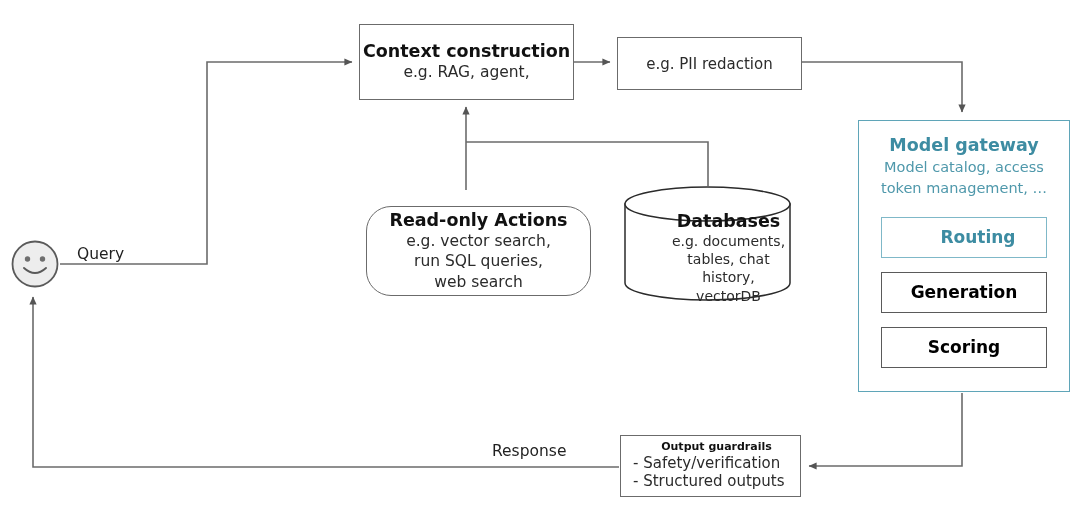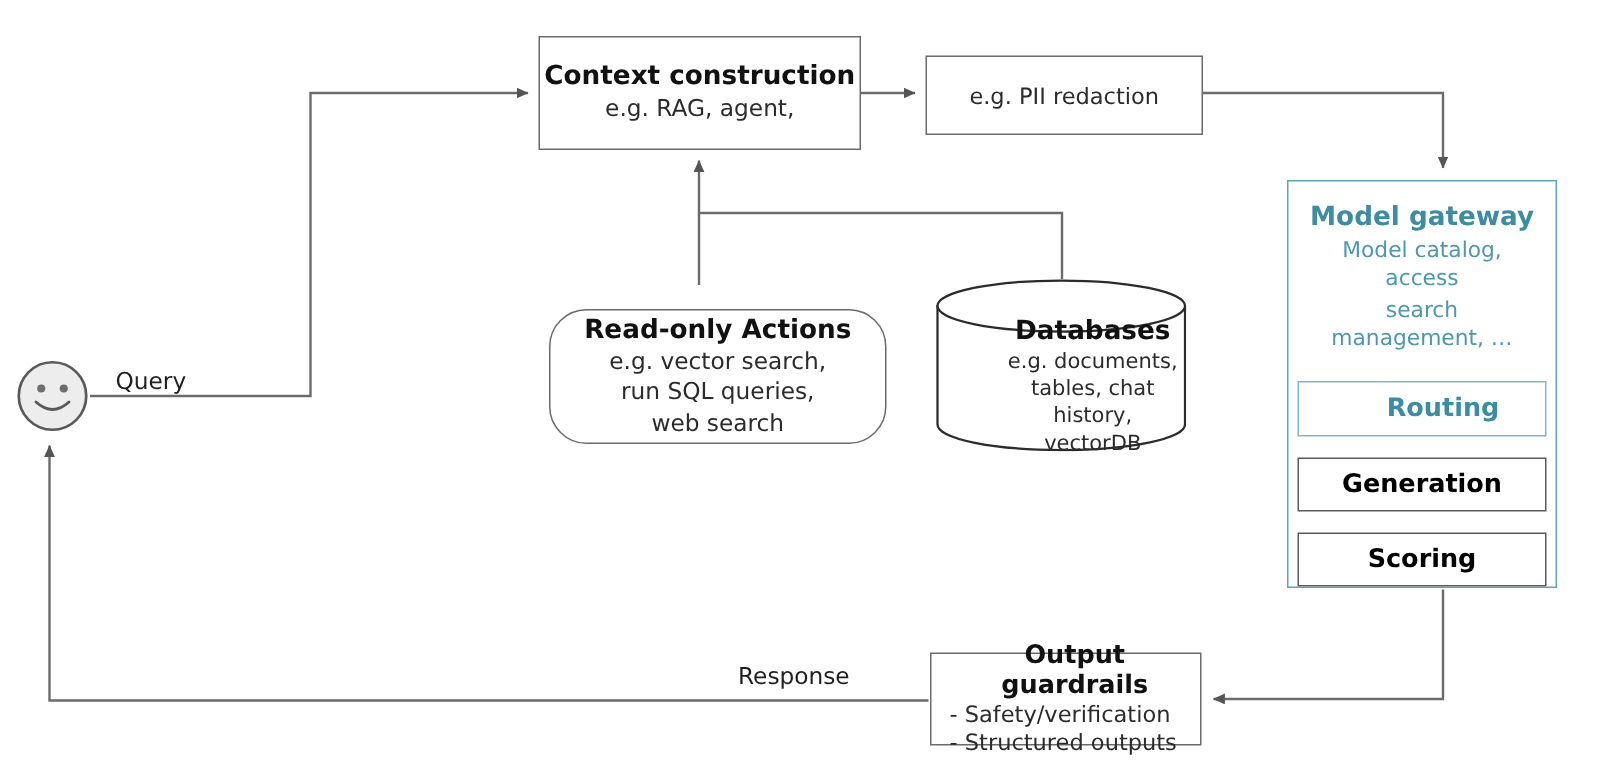--- a/index.html
+++ b/index.html
@@ -39,36 +39,36 @@
 
   
   #dbwrap{left:624px;top:186px;width:167px;height:115px;justify-content:flex-start;padding-left:42px;}
   #dbwrap svg.cyl{position:absolute;left:0;top:0;width:167px;height:115px;}
   #dbtext{position:relative;z-index:2;width:100%;padding-top:25px;
           display:flex;flex-direction:column;align-items:center;}
   #dbwrap .title{font-size:17.5px;}
   #dbwrap .sub{font-size:14px;margin-top:1px;}
 
   
-  #gw{left:858px;top:120px;width:180px;height:272px;border:1.7px solid #5fa5b8;
+  #gw{left:858px;top:120px;width:212px;height:272px;border:1.7px solid #5fa5b8;
       background:#fff;justify-content:flex-start;align-items:center;padding-top:14px;}
   #gw .gw-title{font-size:17.5px;font-weight:bold;color:#3d8ca2;line-height:1.2;}
   #gw .gw-sub{font-size:14.5px;color:#4f98ab;line-height:1.3;margin-top:2px;
               text-align:center;padding:0 12px;}
   .gwbtn{box-sizing:border-box;width:166px;height:41px;display:flex;
          align-items:center;justify-content:center;font-size:17px;font-weight:bold;
          background:#fff;}
   #gwRouting{border:1.6px solid #7fb8c8;color:#3d8ca2;margin-top:19px;padding-left:28px;}
   #gwGeneration{border:1.7px solid #5a5a5a;color:#000;margin-top:14px;}
   #gwScoring{border:1.7px solid #5a5a5a;color:#000;margin-top:14px;}
 
   
   #outgr{left:620px;top:435px;width:181px;height:62px;
          align-items:flex-start;justify-content:center;padding-left:12px;}
-  #outgr .title{font-size:17px;align-self:center;}
+  #outgr .title{font-size:11px;align-self:center;}
   #outgr .sub{font-size:15px;text-align:left;align-self:flex-start;}
 
   
   #user{left:10px;top:239px;width:50px;height:50px;}
 
   .wirelabel{position:absolute;font-size:15.5px;color:#1f1f1f;white-space:nowrap;}
   #lblQuery{left:77px;top:245px;}
   #lblResponse{left:492px;top:442px;}
 </style>
 </head>
@@ -137,21 +137,21 @@
       <div class="title">Databases</div>
       <div class="sub">e.g. documents,</div>
       <div class="sub">tables, chat history,</div>
       <div class="sub">vectorDB</div>
     </div>
   </div>
 
   <div id="gw" class="node">
     <div class="gw-title">Model gateway</div>
     <div class="gw-sub">Model catalog, access</div>
-    <div class="gw-sub">search management, …</div>
+    <div class="gw-sub">token management, …</div>
 
     <div class="gwbtn" id="gwRouting">Routing</div>
     <div class="gwbtn" id="gwGeneration">Generation</div>
     <div class="gwbtn" id="gwScoring">Scoring</div>
   </div>
 
   <div id="outgr" class="node rectbox">
     <div class="title">Output guardrails</div>
     <div class="sub">- Safety/verification</div>
     <div class="sub">- Structured outputs</div>

